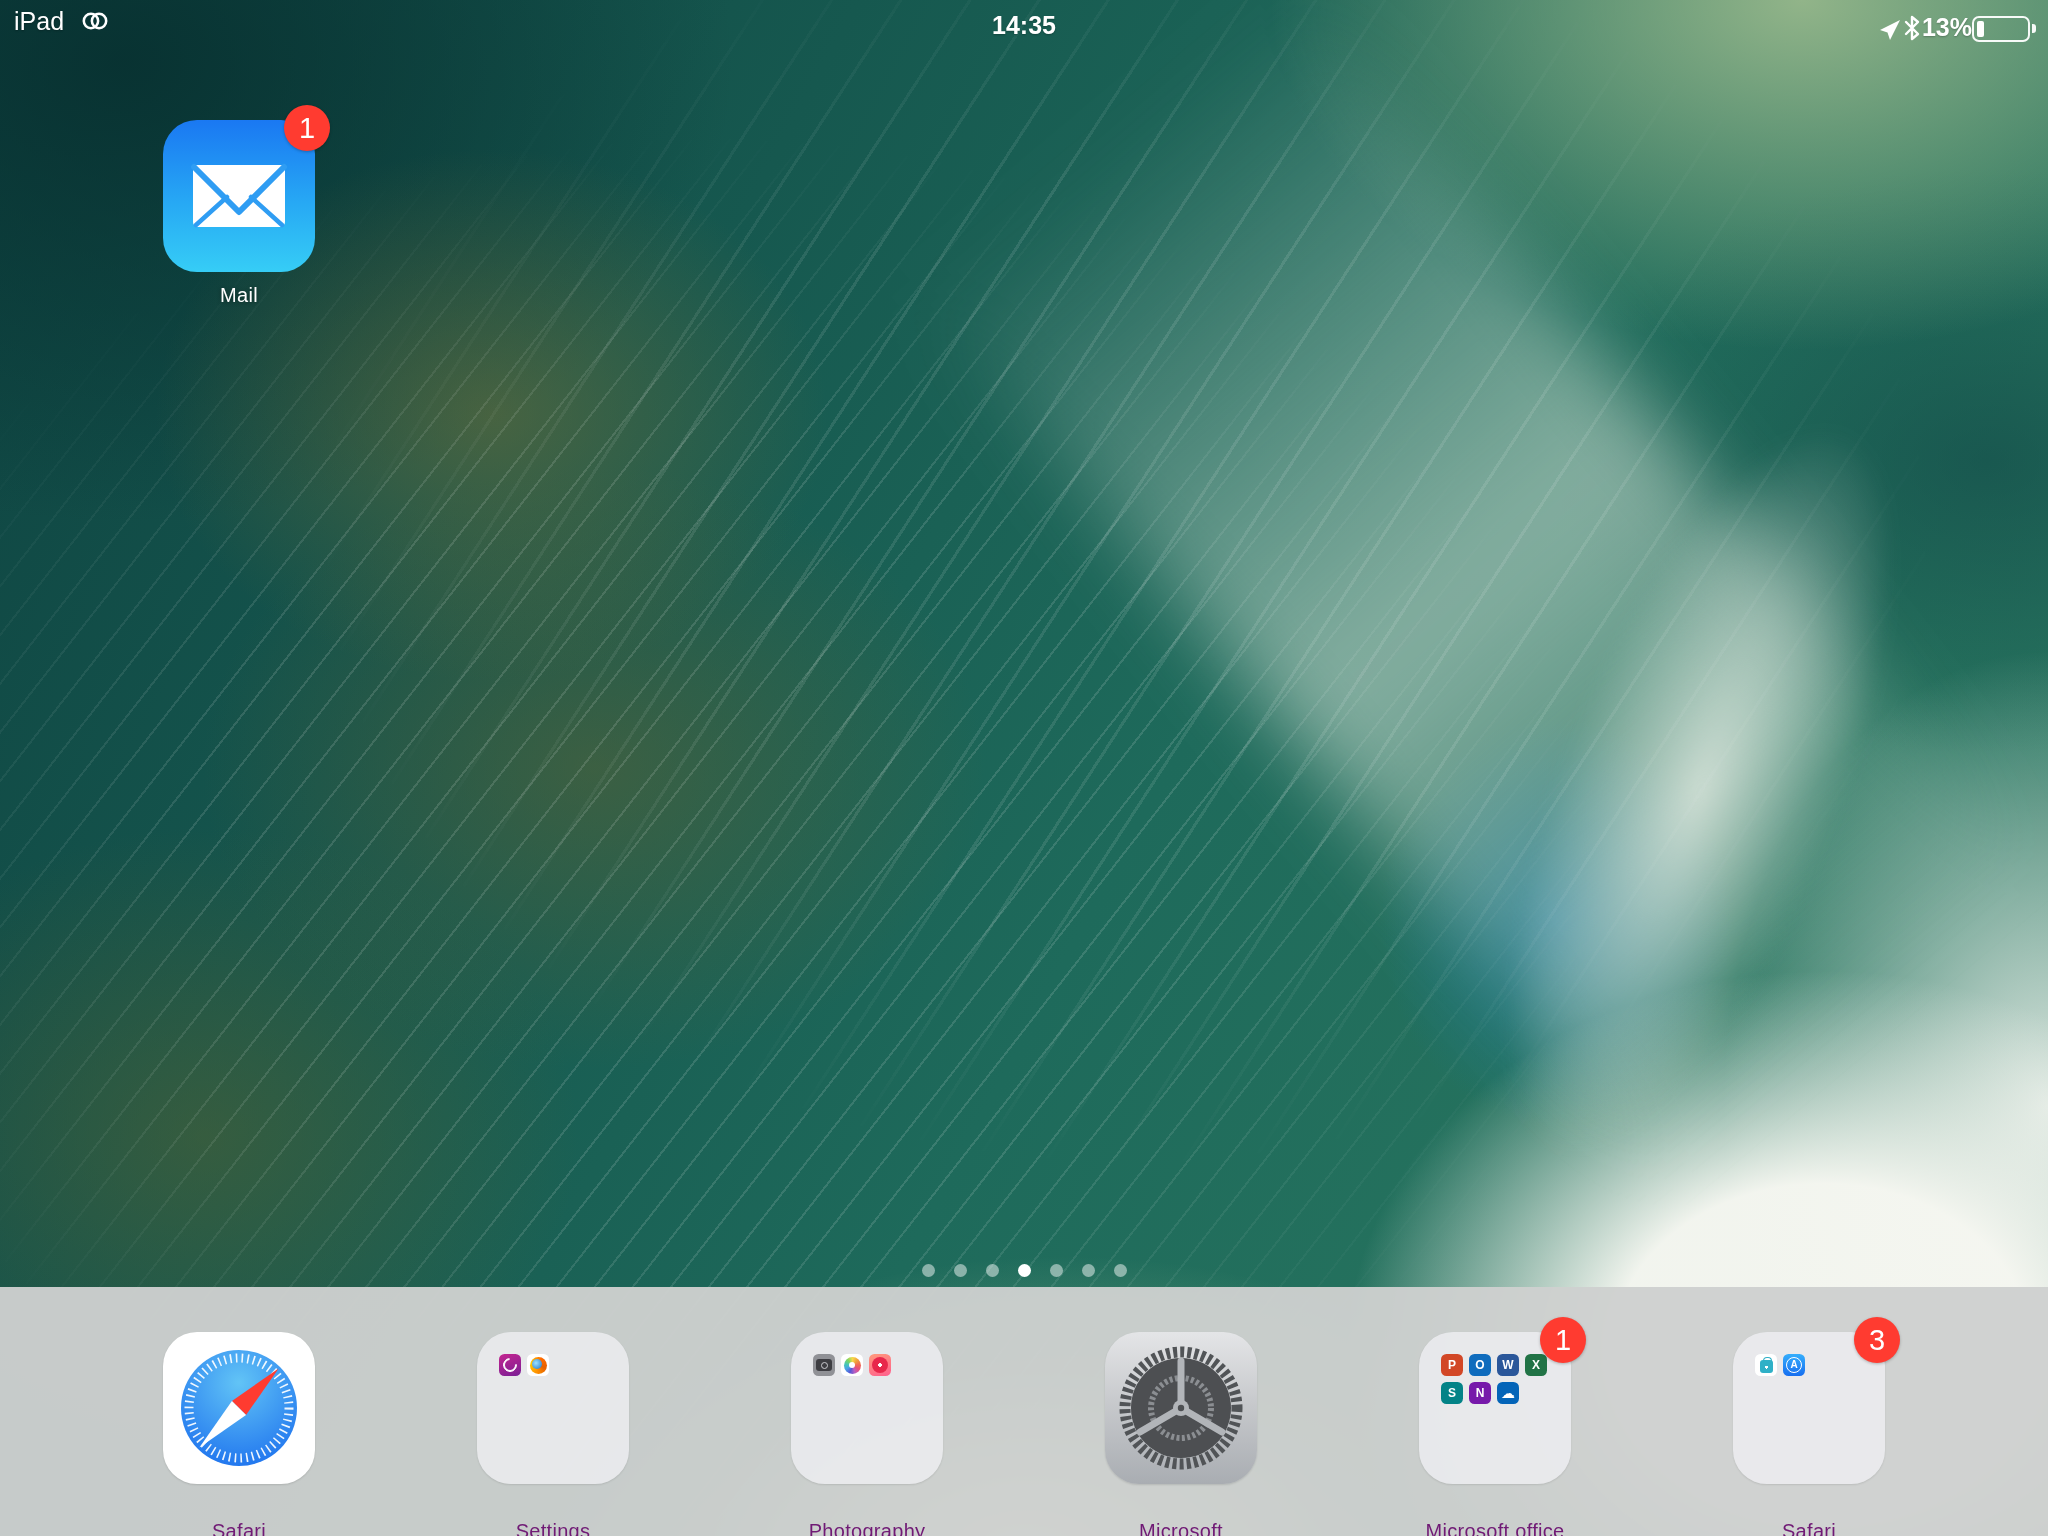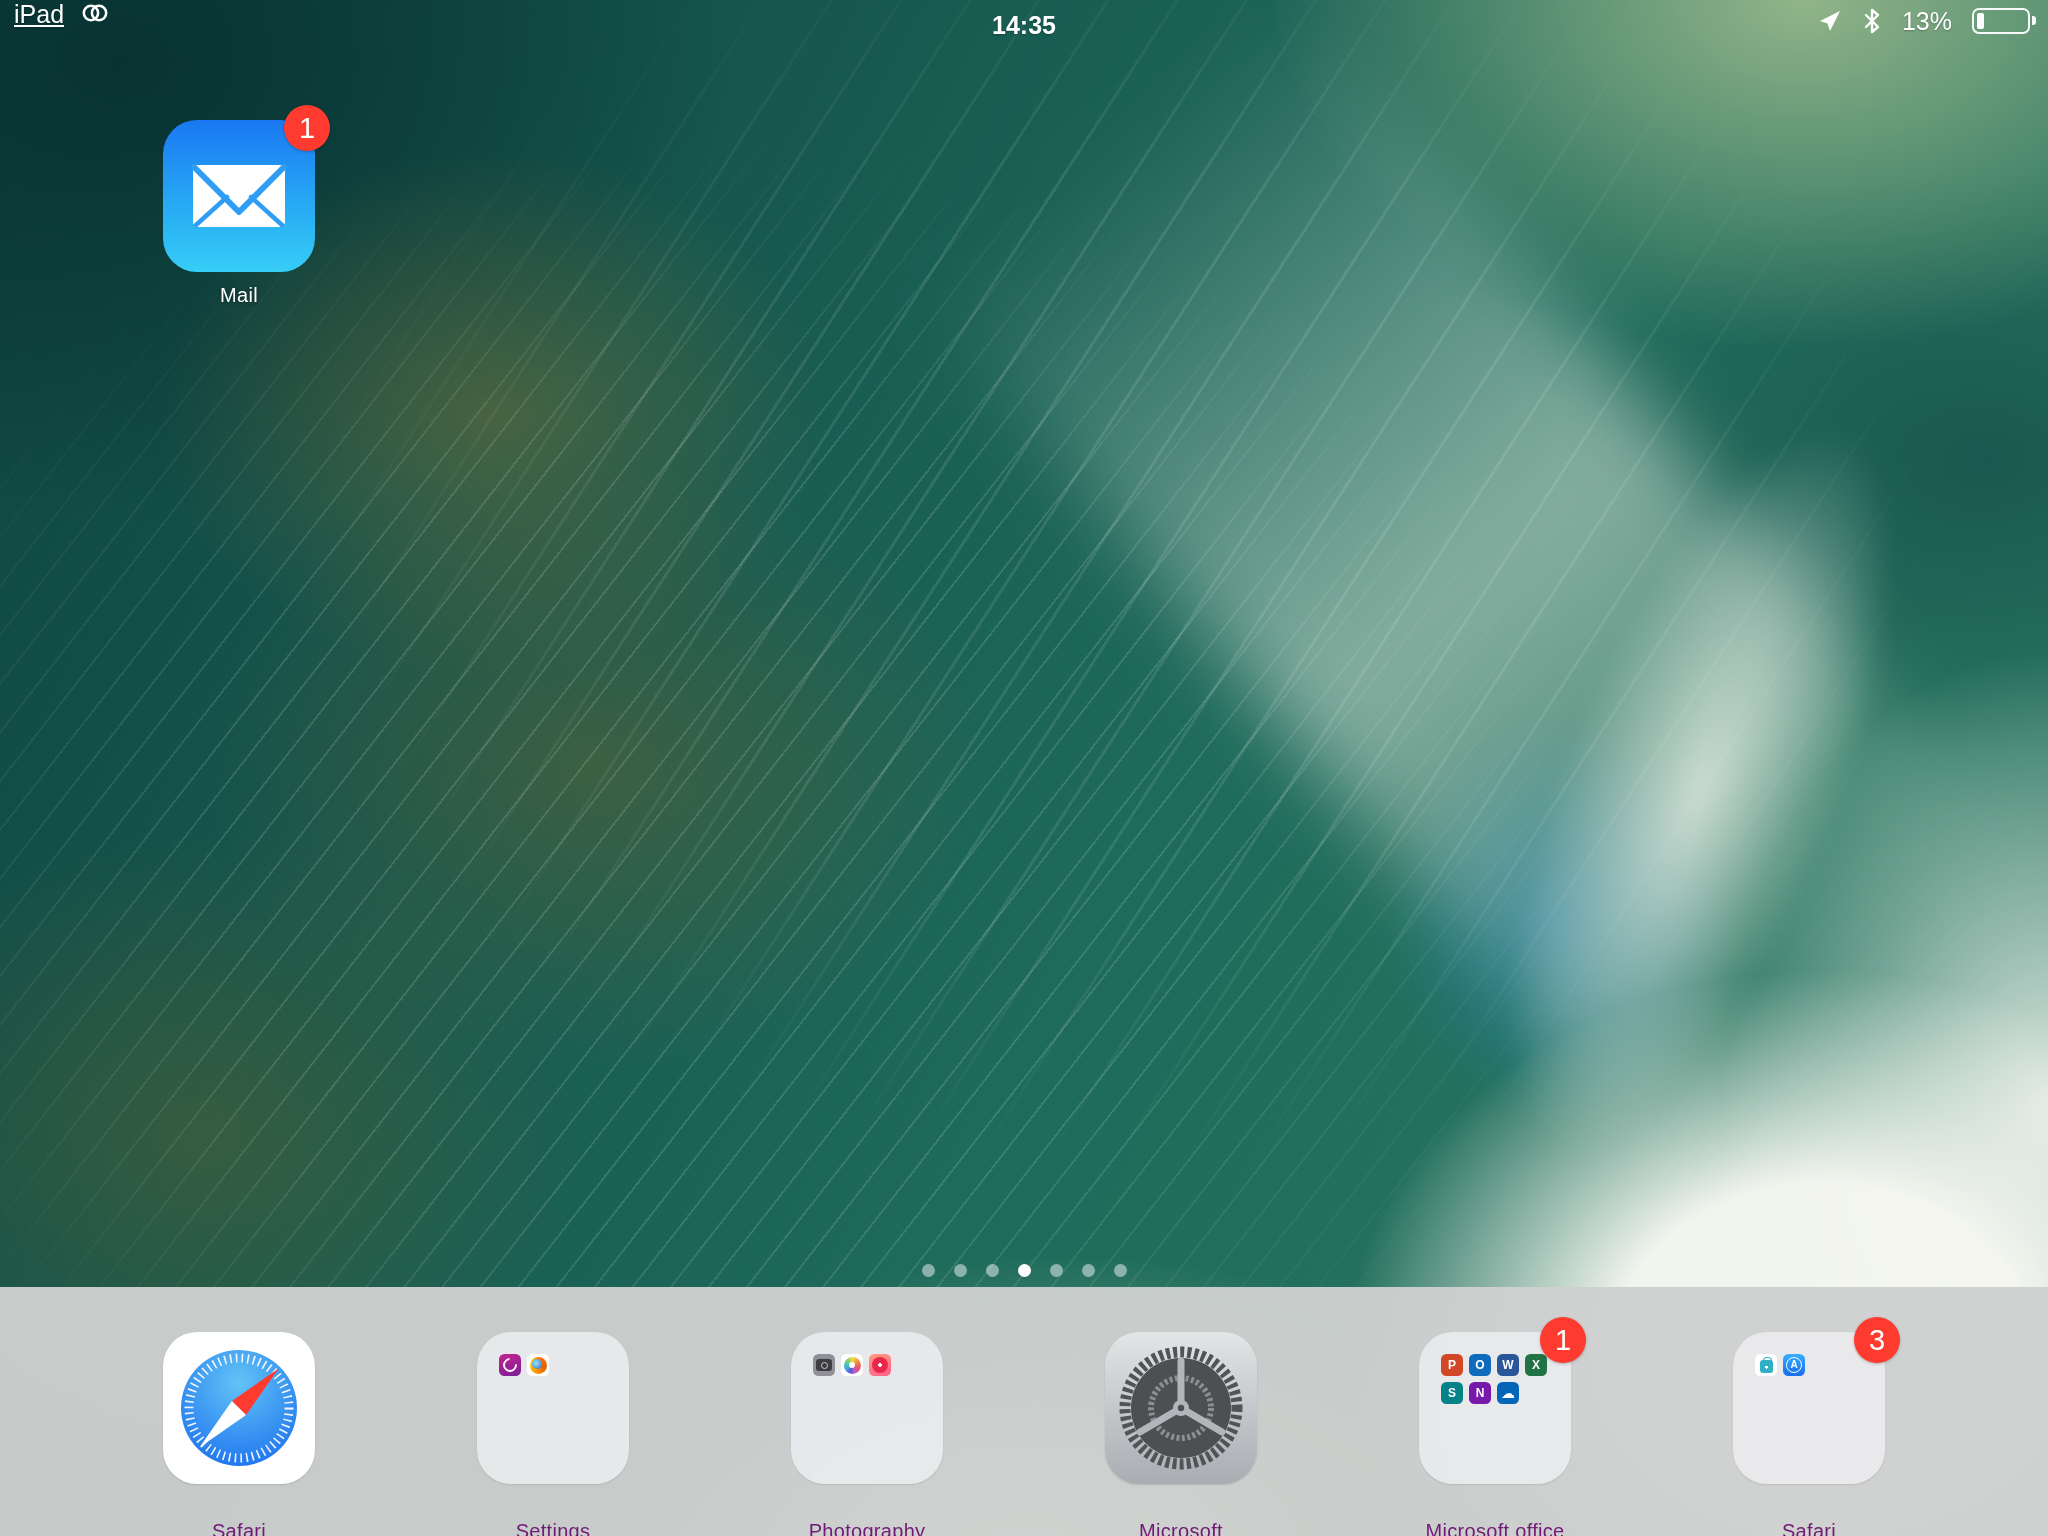--- a/index.html
+++ b/index.html
@@ -33,23 +33,23 @@
     -webkit-mask-image:radial-gradient(900px 720px at 35% 55%, #000 0 55%, transparent 100%);
             mask-image:radial-gradient(900px 720px at 35% 55%, #000 0 55%, transparent 100%);}
   .wp-streaks-b{position:absolute;inset:0;
     background:repeating-linear-gradient(123deg, rgba(255,255,255,.10) 0 3px, rgba(255,255,255,0) 3px 58px);
     -webkit-mask-image:radial-gradient(820px 640px at 55% 35%, #000 0 55%, transparent 100%);
             mask-image:radial-gradient(820px 640px at 55% 35%, #000 0 55%, transparent 100%);}
 
   
   .status-bar{position:absolute;top:0;left:0;right:0;height:42px;display:flex;align-items:center;
     color:#fff;font-size:25px;text-shadow:0 1px 2px rgba(0,0,0,.25);z-index:5;}
-  .sb-left{position:absolute;left:14px;top:0;height:42px;display:flex;align-items:flex-start;gap:16px;text-decoration:underline;}
+  .sb-left{position:absolute;left:14px;top:0;height:42px;display:flex;align-items:center;gap:16px;}
   .sb-center{position:absolute;left:0;right:0;top:4px;height:42px;display:flex;align-items:center;justify-content:center;font-weight:700;}
-  .sb-right{position:absolute;right:12px;top:0;height:42px;display:flex;align-items:center;gap:20px;}
+  .sb-right{position:absolute;right:12px;top:0;height:42px;display:flex;align-items:flex-end;gap:0;font-weight:bold;}
   .battery{position:relative;display:inline-block;width:58px;height:26px;border:2.5px solid rgba(255,255,255,.95);
     border-radius:7px;box-sizing:border-box;margin-right:6px;}
   .battery::after{content:"";position:absolute;right:-8px;top:6px;width:4px;height:9px;
     background:rgba(255,255,255,.95);border-radius:0 3px 3px 0;}
   .battery-fill{position:absolute;left:3px;top:3px;bottom:3px;width:7px;background:#fff;border-radius:2px;}
 
   
   .app{position:absolute;width:152px;text-align:center;}
   .tile{position:relative;width:152px;height:152px;border-radius:34px;margin:0 auto;}
   .app-label{margin-top:12px;font-size:20px;letter-spacing:.3px;}

